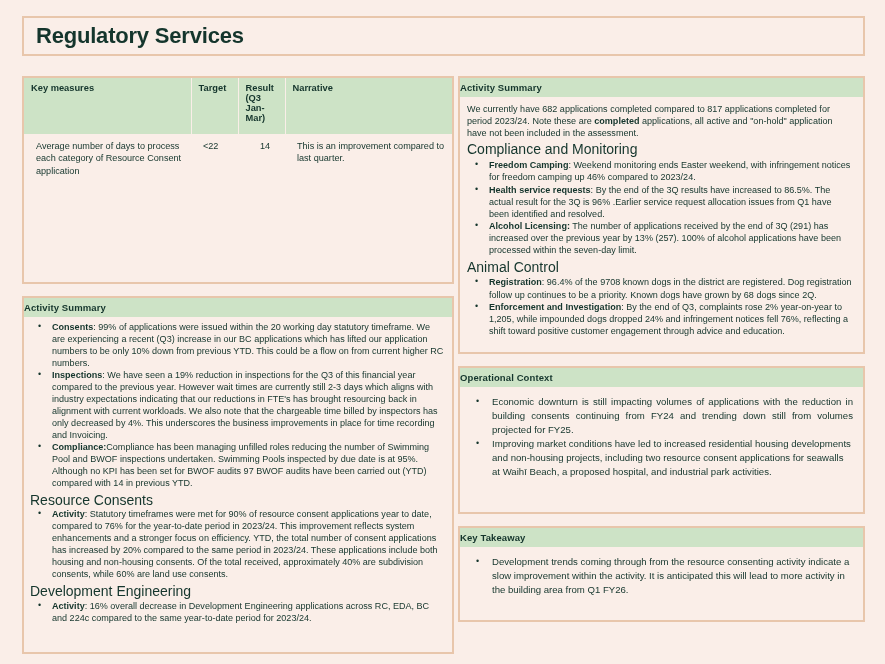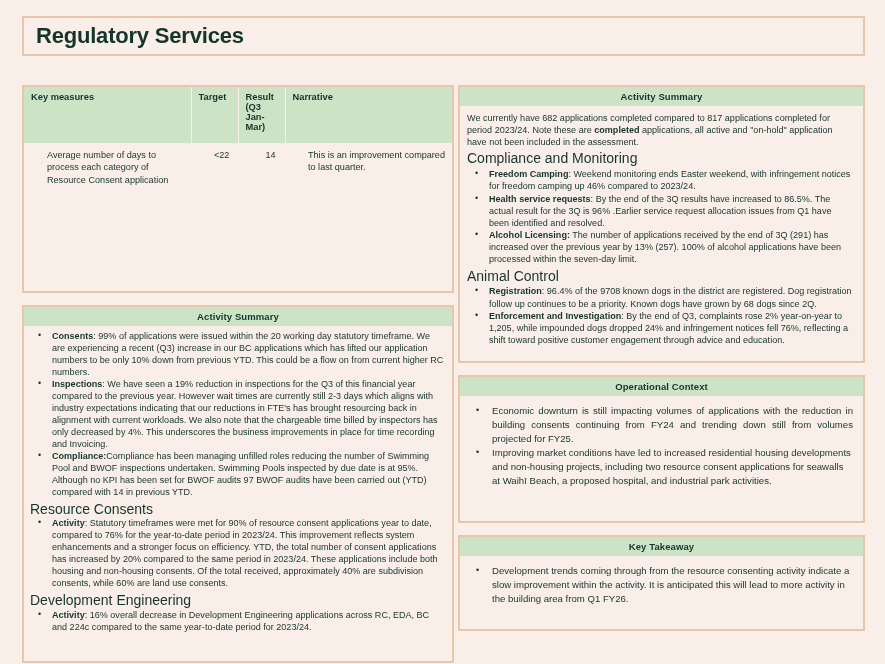--- a/index.html
+++ b/index.html
@@ -37,36 +37,36 @@
     font-size: 22px;
     font-weight: bold;
     letter-spacing: -0.2px;
     color: #14352c;
   }
 
   
   .columns {
     display: flex;
     gap: 4px;
-    margin-top: 29px;
+    margin-top: 20px;
     height: 578px;
   }
   .col-left { width: 432px; display: flex; flex-direction: column; gap: 12px; }
   .col-right { width: 407px; display: flex; flex-direction: column; gap: 12px; }
 
   
   .panel {
     border: 2px solid #e8c6ab;
     background: #faeee8;
     box-sizing: border-box;
     overflow: hidden;
   }
   .panel-head {
     background: #cde3c6;
-    text-align: center;
+    text-align: left;
     font-size: 9.5px;
     font-weight: bold;
     padding: 4px 0 4px 0;
     color: #14352c;
     letter-spacing: 0.1px;
   }
   .panel-body {
     padding: 6px 8px 6px 8px;
     font-size: 9.1px;
     line-height: 1.36;
@@ -88,21 +88,21 @@
     font-size: 9.3px;
     padding: 5px 5px 4px 7px;
     border-right: 1.5px solid #faeee8;
     color: #14352c;
     height: 56px;
     box-sizing: border-box;
   }
   table.kpi th:last-child { border-right: none; }
   table.kpi td {
     vertical-align: top;
-    padding: 6px 5px 6px 23px;
+    padding: 6px 5px 6px 12px;
     line-height: 1.35;
     color: #14352c;
   }
   td.c-measure { width: 212px; }
   td.c-target, th.c-target { width: 47px; }
   td.c-result, th.c-result { width: 47px; text-align: center; }
   th.c-target, th.c-result { text-align: left; padding-left: 6px; }
   td.c-narr { width: auto; }
   tr.row1 td { height: 64px; }
   tr.row2 td { height: 70px; }

